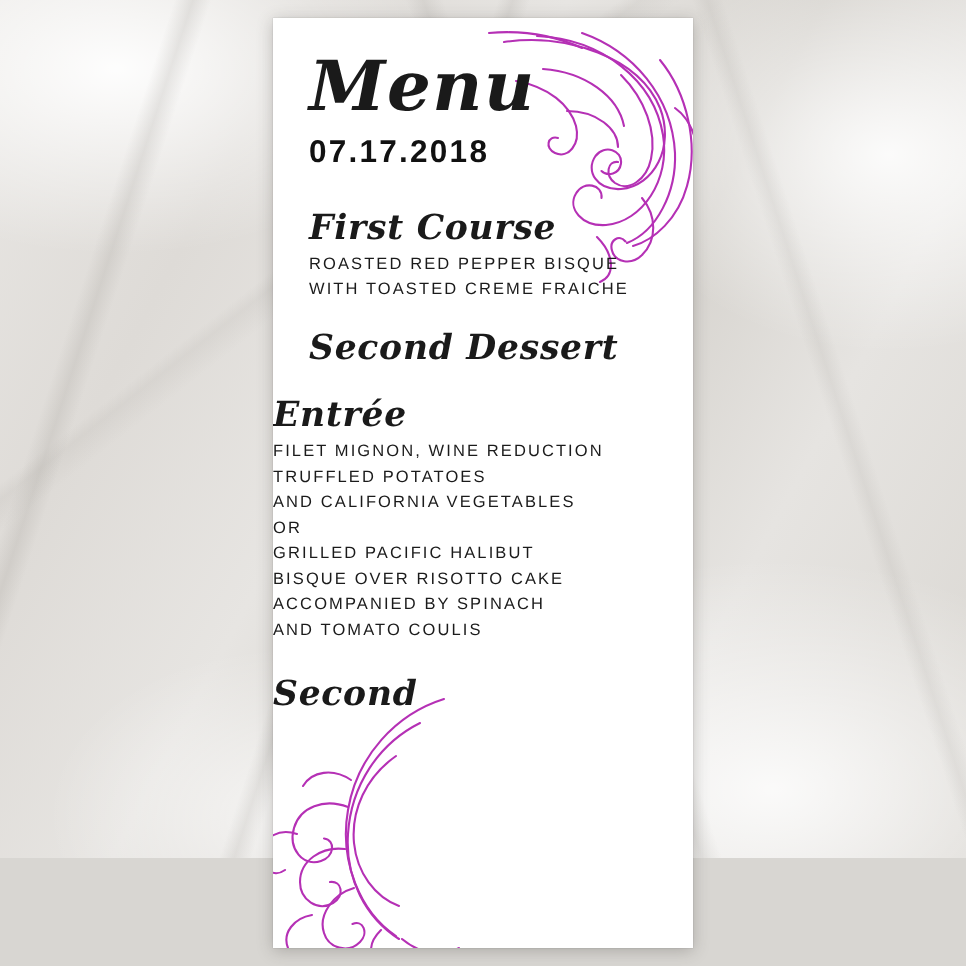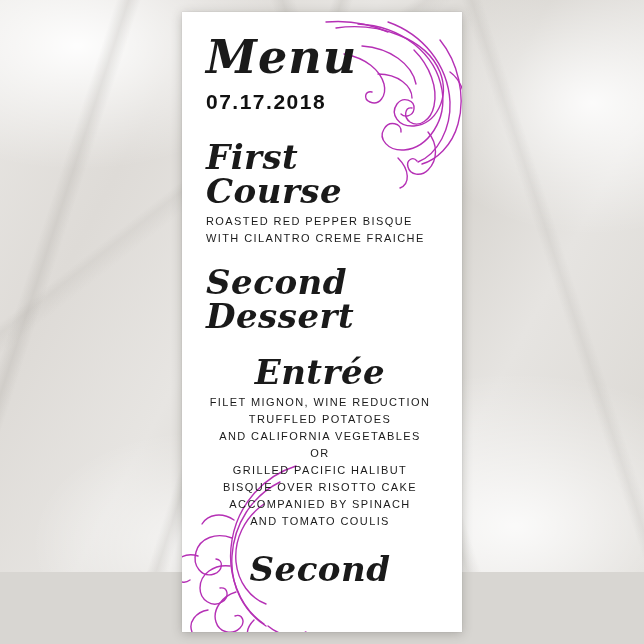--- a/index.html
+++ b/index.html
@@ -99,34 +99,34 @@
     font-size: 21px;
     letter-spacing: 1.5px;
     color: #111;
     margin: 10px 12px 0 24px;
   }
 
   .course {
     margin-top: 18px;
   }
   .course-heading {
-    font-size: 34px;
+    font-size: 23px;
   }
   .course-body {
     font-family: "Liberation Sans", sans-serif;
     font-size: 11px;
     letter-spacing: 1.4px;
     line-height: 1.55;
     color: #1b1b1b;
     white-space: pre-line;
     margin-top: 5px;
   }
 
   .align-left  { text-align: left;  padding-left: 24px;  padding-right: 18px; }
-  .align-right { text-align: center; padding-right: 22px; padding-left: 18px; }
+  .align-right { text-align: left; padding-right: 22px; }
 </style>
 </head>
 <body>
 
 <div id="scene">
 
   <div id="card">
 
     <div class="flourish" id="flourish-top">
       <svg width="150" height="170" viewBox="0 0 150 170" fill="none" stroke="#b530b5" stroke-width="1.4" stroke-linecap="round">
@@ -162,21 +162,21 @@
     </div>
 
     <div class="content">
 
       <div class="script" id="menu-title">Menu</div>
       <div id="wedding-date">07.17.2018</div>
 
       <div class="course align-left" style="margin-top:26px;">
         <div class="script course-heading">First Course</div>
         <div class="course-body">ROASTED RED PEPPER BISQUE
-WITH CILANTRO CREME FRAICHE</div>
+WITH TOASTED CREME FRAICHE</div>
       </div>
 
       <div class="course align-left">
         <div class="script course-heading">Second Dessert</div>
       </div>
 
       <div class="course align-right" style="margin-top:22px;">
         <div class="script course-heading">Entrée</div>
         <div class="course-body">FILET MIGNON, WINE REDUCTION
 TRUFFLED POTATOES

